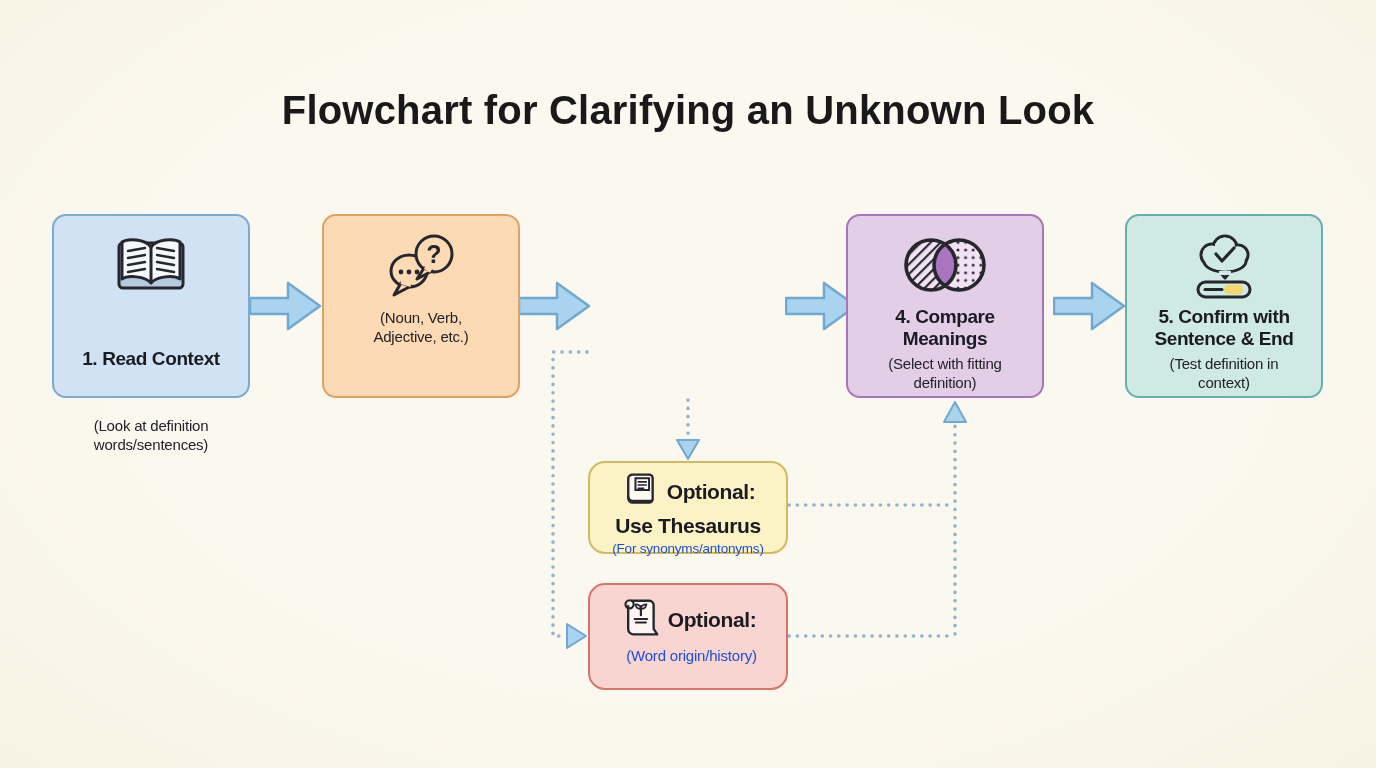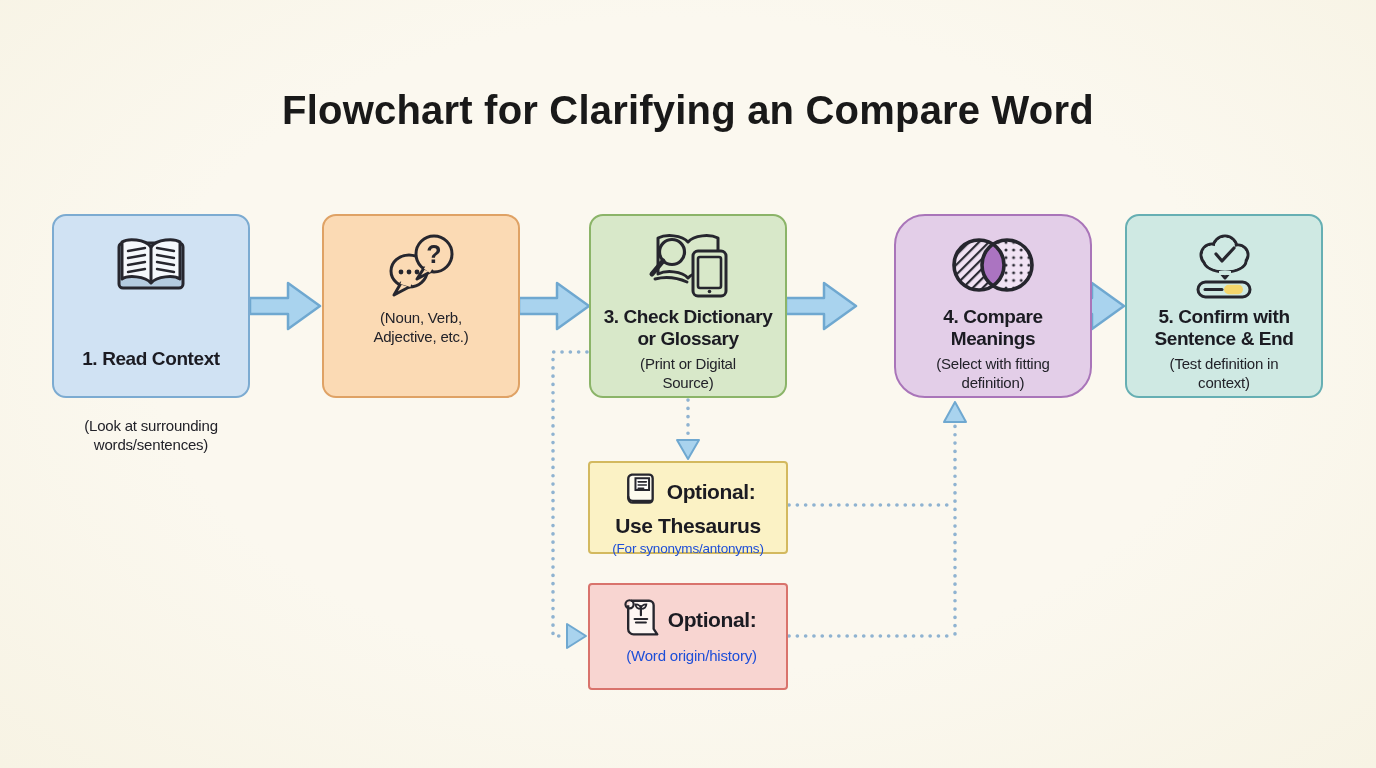--- a/index.html
+++ b/index.html
@@ -13,52 +13,52 @@
     font-size:40px;font-weight:bold;letter-spacing:.2px;color:#191919;
   }
   .step{
     position:absolute;top:214px;width:198px;height:184px;box-sizing:border-box;
     border:2.5px solid;border-radius:14px;z-index:2;
     display:flex;flex-direction:column;align-items:center;padding:10px 4px 6px;
   }
   .s1{left:52px;background:#d0e2f3;border-color:#7cabd1;gap:42px;}
   .s2{left:322px;background:#fbdab4;border-color:#dfa265;}
   .s3{left:589px;background:#d8e8c9;border-color:#8bb468;}
-  .s4{left:894px;background:#e3cee8;border-color:#a975b9;border-radius:31px;}
+  .s4{left:846px;background:#e3cee8;border-color:#a975b9;}
   .s5{left:1125px;background:#cfe9e3;border-color:#66afb3;}
   .icon-wrap{height:78px;display:flex;align-items:center;justify-content:center;flex:0 0 auto;}
   .step-title{
     font-weight:bold;font-size:19px;line-height:1.16;text-align:center;
     letter-spacing:-0.4px;white-space:pre-line;margin-top:2px;
   }
   .step-subtitle{
     font-size:15px;line-height:1.24;text-align:center;color:#222229;
     letter-spacing:-0.2px;white-space:pre-line;margin-top:5px;
   }
   .flow-arrow{position:absolute;top:278px;width:73px;height:56px;z-index:1;}
   .a1{left:249px;} .a2{left:518px;} .a3{left:785px;} .a4{left:1053px;}
   .connectors{position:absolute;left:0;top:0;z-index:1;}
   .opt{
     position:absolute;left:588px;width:200px;box-sizing:border-box;z-index:2;
-    border:2.5px solid;border-radius:4px;text-align:center;
+    border:2.5px solid;border-radius:17px;text-align:center;
   }
   .opt-thesaurus{top:461px;height:93px;background:#fbf2c5;border-color:#d3b95f;padding-top:8px;}
   .opt-etymology{top:583px;height:107px;background:#f8d5d1;border-color:#d9736c;padding-top:12px;}
   .opt-line1{display:flex;align-items:center;justify-content:center;gap:8px;}
   .opt-label{font-weight:bold;font-size:21px;letter-spacing:-0.4px;}
   .opt-title{font-weight:bold;font-size:21px;letter-spacing:-0.4px;line-height:1.12;margin-top:1px;}
   .opt-subtitle{font-size:13.5px;letter-spacing:-0.2px;margin-top:3px;color:#1d4ed8;}
   .opt-etymology .opt-subtitle{font-size:15px;margin-top:4px;padding-left:7px;}
 </style>
 </head>
 <body>
 
 <div class="canvas">
 
-  <div class="diagram-title">Flowchart for Clarifying an Compare Word</div>
+  <div class="diagram-title">Flowchart for Clarifying an Unknown Look</div>
 
   <svg class="connectors" width="1376" height="768" viewBox="0 0 1376 768">
     <g fill="none" stroke="#8fb3d1" stroke-width="3.6" stroke-linecap="round" stroke-dasharray="0.1 8.2">
       <path d="M688 400 V438"></path>
       <path d="M587 352 H553 V636 H566"></path>
       <path d="M789 505 H953"></path>
       <path d="M789 636 H953"></path>
       <path d="M955 634 V422"></path>
     </g>
     <g fill="#a9d3ee" stroke="#6fa8d0" stroke-width="2" stroke-linejoin="round">
@@ -93,21 +93,21 @@
             <path d="M17 33 L34 30"></path>
             <path d="M17 40 L34 37"></path>
           <path d="M46 16 L63 19"></path>
             <path d="M46 23 L63 26"></path>
             <path d="M46 30 L63 33"></path>
             <path d="M46 37 L63 40"></path>
         </g>
       </svg>
     </div>
     <div class="step-title">1. Read Context</div>
-    <div class="step-subtitle">(Look at surrounding
+    <div class="step-subtitle">(Look at definition
 words/sentences)</div>
   </div>
 
   <div class="step s2">
     <div class="icon-wrap">
       <svg width="80" height="72" viewBox="0 0 80 72">
         <ellipse cx="28" cy="42" rx="18" ry="16" fill="#fbdab4" stroke="#26262e" stroke-width="3"></ellipse>
         <path d="M20 54 L13 66 L30 57 Z" fill="#fbdab4" stroke="#26262e" stroke-width="3" stroke-linejoin="round"></path>
         <path d="M20 53 L30 56" stroke="#fbdab4" stroke-width="4"></path>
         <circle cx="53" cy="25" r="18" fill="#fbdab4" stroke="#26262e" stroke-width="3"></circle>
@@ -118,37 +118,20 @@
             <circle cx="28" cy="43" r="2.4"></circle>
             <circle cx="36" cy="43" r="2.4"></circle>
         </g>
         <text x="53" y="34" text-anchor="middle" font-size="25" font-weight="bold" fill="#26262e" font-family="Liberation Sans, sans-serif">?</text>
       </svg>
     </div>
     <div class="step-subtitle">(Noun, Verb,
 Adjective, etc.)</div>
   </div>
 
-  <div class="step s3">
-    <div class="icon-wrap">
-      <svg width="94" height="72" viewBox="0 0 94 72">
-        <path d="M47 13 C41 6 25 5 17 9 V45 C25 41 41 42 47 49 C53 42 69 41 77 45 V9 C69 5 53 6 47 13 Z" fill="none" stroke="#26262e" stroke-width="3" stroke-linejoin="round"></path>
-        <path d="M14 50 Q30 46 46 53" fill="none" stroke="#26262e" stroke-width="3" stroke-linecap="round"></path>
-        <circle cx="31" cy="23" r="12.5" fill="none" stroke="#26262e" stroke-width="3.2"></circle>
-        <path d="M22 32 L11 45" stroke="#26262e" stroke-width="5" stroke-linecap="round"></path>
-        <rect x="52" y="22" width="33" height="45" rx="5" fill="#d8e8c9" stroke="#26262e" stroke-width="3"></rect>
-        <rect x="57" y="28" width="23" height="31" rx="2" fill="none" stroke="#26262e" stroke-width="2.6"></rect>
-        <circle cx="68.5" cy="62.5" r="1.8" fill="#26262e"></circle>
-      </svg>
-    </div>
-    <div class="step-title">3. Check Dictionary
-or Glossary</div>
-    <div class="step-subtitle">(Print or Digital
-Source)</div>
-  </div>
 
   <div class="step s4">
     <div class="icon-wrap">
       <svg width="88" height="68" viewBox="0 0 88 68">
         <defs>
           <pattern id="vhatch" width="7" height="7" patternUnits="userSpaceOnUse" patternTransform="rotate(45)">
             <rect width="7" height="7" fill="#f1e3f4"></rect>
             <line x1="1" y1="0" x2="1" y2="7" stroke="#2a2a33" stroke-width="2.4"></line>
           </pattern>
           <pattern id="vdots" width="7.6" height="7.6" patternUnits="userSpaceOnUse">

